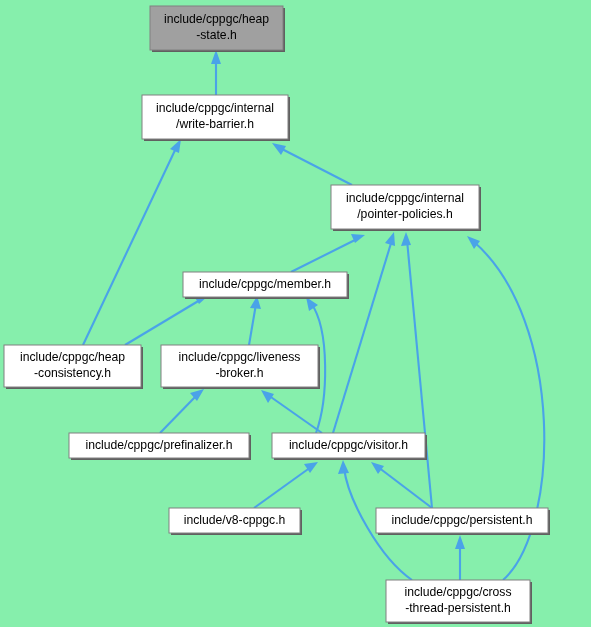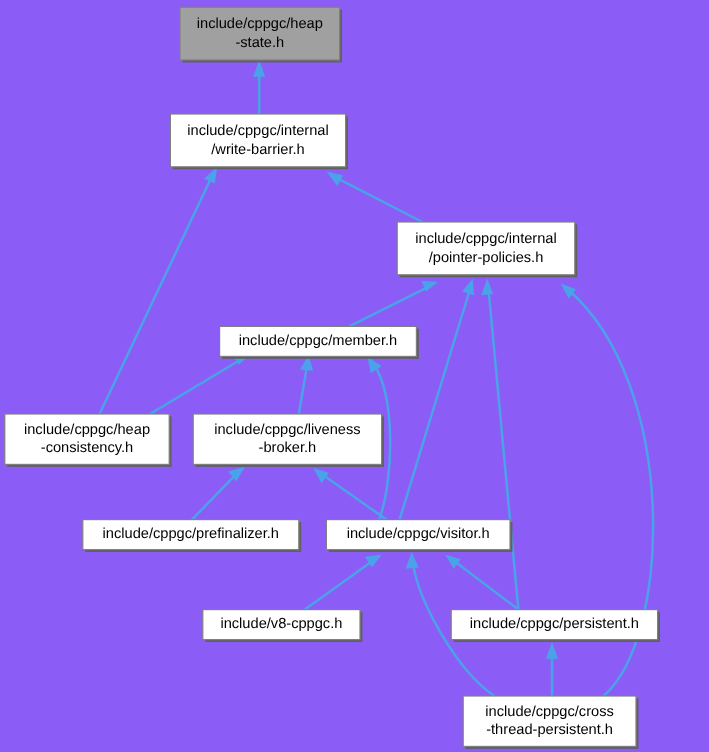--- a/index.html
+++ b/index.html
@@ -4,21 +4,21 @@
 <style>
   html, body {
     margin: 0;
     padding: 0;
     background: #000000;
   }
   #graph-root {
     position: relative;
     width: 591px;
     height: 627px;
-    background: #8b5cf6;
+    background: #86efac;
     overflow: hidden;
     font-family: "Liberation Sans", sans-serif;
   }
   svg#graph-svg {
     position: absolute;
     top: 0;
     left: 0;
     width: 591px;
     height: 627px;
     display: block;

